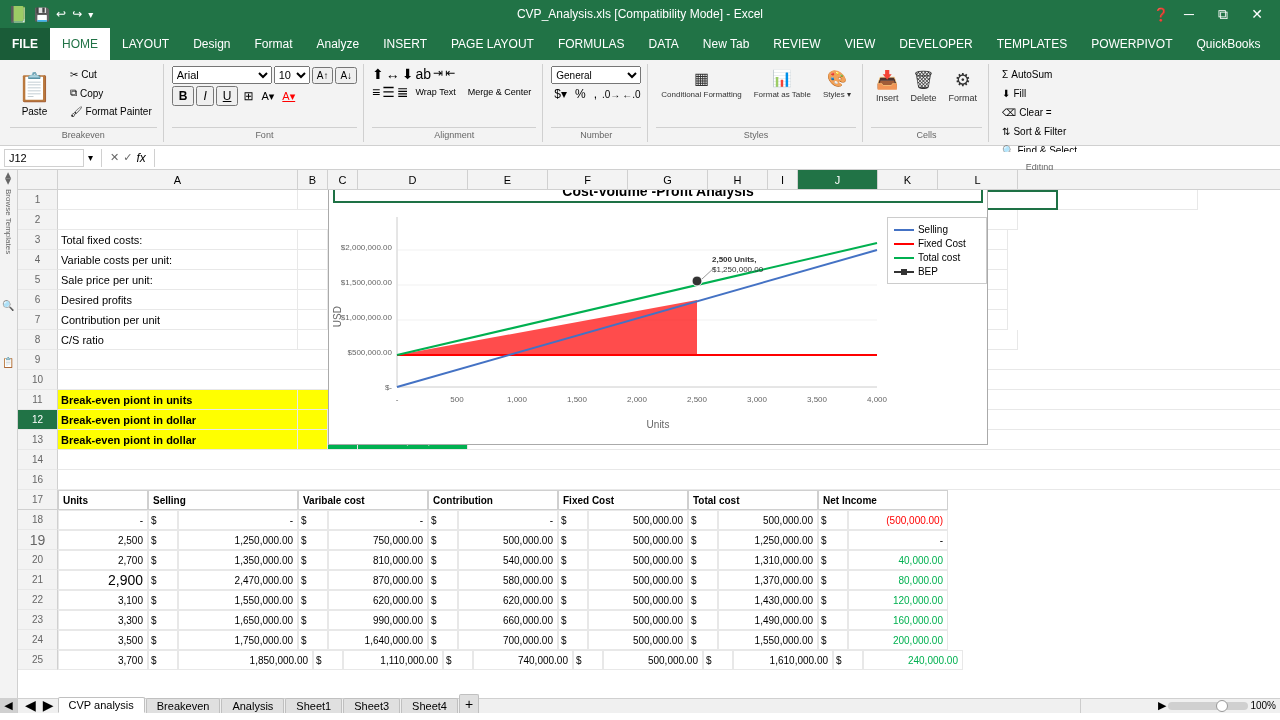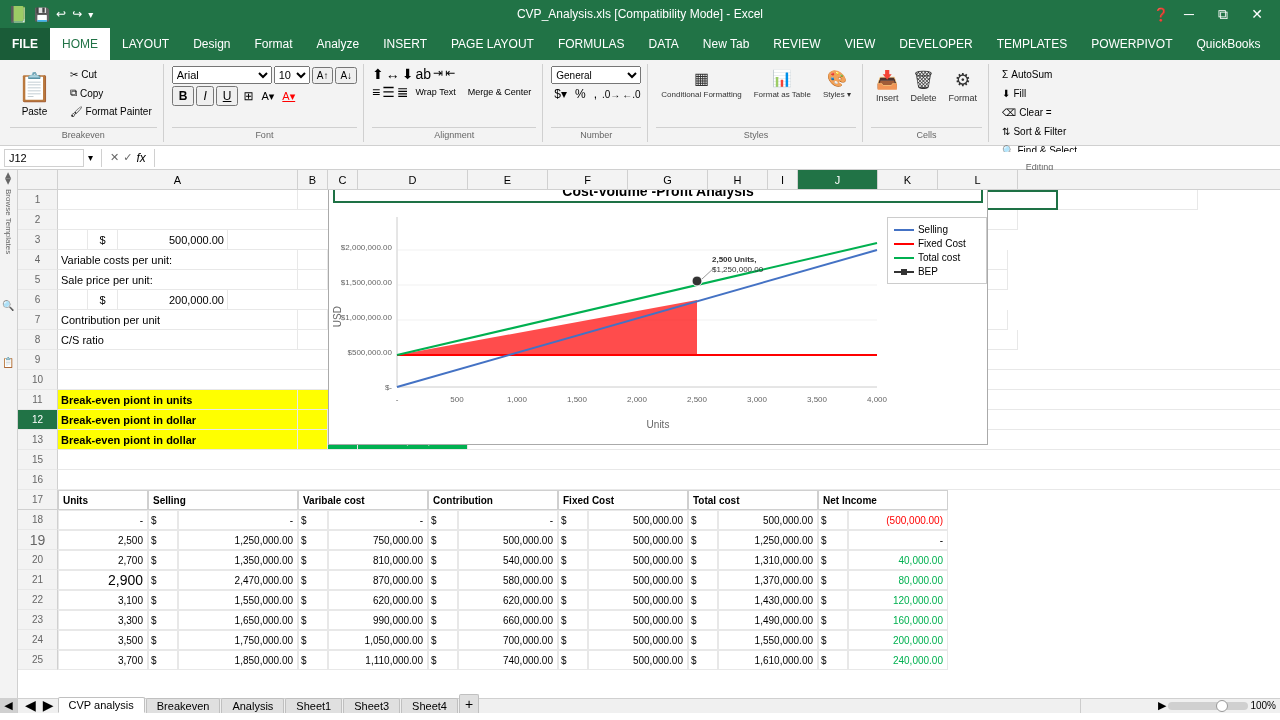--- a/index.html
+++ b/index.html
@@ -366,20 +366,21 @@
         <div style="width:140px;border-right:1px solid #e8e8e8;border-bottom:1px solid #e8e8e8;"></div>
       </div>
 
       <div style="display:flex;height:20px;">
         <div style="width:40px;background:#f3f3f3;border-right:1px solid #d0d0d0;border-bottom:1px solid #e8e8e8;display:flex;align-items:center;justify-content:center;font-size:10px;color:#666;">2</div>
         <div style="width:960px;border-right:1px solid #e8e8e8;border-bottom:1px solid #e8e8e8;"></div>
       </div>
 
       <div style="display:flex;height:20px;">
         <div style="width:40px;background:#f3f3f3;border-right:1px solid #d0d0d0;border-bottom:1px solid #e8e8e8;display:flex;align-items:center;justify-content:center;font-size:10px;color:#666;">3</div>
+        <div style="width:240px;border-right:1px solid #e8e8e8;border-bottom:1px solid #e8e8e8;padding:1px 3px;font-size:11px;display:flex;align-items:center;">Total fixed costs:</div>
         <div style="width:30px;border-right:1px solid #e8e8e8;border-bottom:1px solid #e8e8e8;"></div>
         <div style="width:30px;border-right:1px solid #e8e8e8;border-bottom:1px solid #e8e8e8;padding:1px 3px;font-size:11px;display:flex;align-items:center;justify-content:center;">$</div>
         <div style="width:110px;border-right:1px solid #e8e8e8;border-bottom:1px solid #e8e8e8;padding:1px 3px;font-size:11px;display:flex;align-items:center;justify-content:flex-end;">500,000.00</div>
         <div style="width:540px;border-right:1px solid #e8e8e8;border-bottom:1px solid #e8e8e8;"></div>
       </div>
 
       <div style="display:flex;height:20px;">
         <div style="width:40px;background:#f3f3f3;border-right:1px solid #d0d0d0;border-bottom:1px solid #e8e8e8;display:flex;align-items:center;justify-content:center;font-size:10px;color:#666;">4</div>
         <div style="width:240px;border-right:1px solid #e8e8e8;border-bottom:1px solid #e8e8e8;padding:1px 3px;font-size:11px;display:flex;align-items:center;">Variable costs per unit:</div>
         <div style="width:30px;border-right:1px solid #e8e8e8;border-bottom:1px solid #e8e8e8;"></div>
@@ -392,20 +393,21 @@
         <div style="width:40px;background:#f3f3f3;border-right:1px solid #d0d0d0;border-bottom:1px solid #e8e8e8;display:flex;align-items:center;justify-content:center;font-size:10px;color:#666;">5</div>
         <div style="width:240px;border-right:1px solid #e8e8e8;border-bottom:1px solid #e8e8e8;padding:1px 3px;font-size:11px;display:flex;align-items:center;">Sale price per unit:</div>
         <div style="width:30px;border-right:1px solid #e8e8e8;border-bottom:1px solid #e8e8e8;"></div>
         <div style="width:30px;border-right:1px solid #e8e8e8;border-bottom:1px solid #e8e8e8;padding:1px 3px;font-size:11px;display:flex;align-items:center;justify-content:center;">$</div>
         <div style="width:110px;border-right:1px solid #e8e8e8;border-bottom:1px solid #e8e8e8;padding:1px 3px;font-size:11px;display:flex;align-items:center;justify-content:flex-end;">500.00</div>
         <div style="width:540px;border-right:1px solid #e8e8e8;border-bottom:1px solid #e8e8e8;"></div>
       </div>
 
       <div style="display:flex;height:20px;">
         <div style="width:40px;background:#f3f3f3;border-right:1px solid #d0d0d0;border-bottom:1px solid #e8e8e8;display:flex;align-items:center;justify-content:center;font-size:10px;color:#666;">6</div>
+        <div style="width:240px;border-right:1px solid #e8e8e8;border-bottom:1px solid #e8e8e8;padding:1px 3px;font-size:11px;display:flex;align-items:center;">Desired profits</div>
         <div style="width:30px;border-right:1px solid #e8e8e8;border-bottom:1px solid #e8e8e8;"></div>
         <div style="width:30px;border-right:1px solid #e8e8e8;border-bottom:1px solid #e8e8e8;padding:1px 3px;font-size:11px;display:flex;align-items:center;justify-content:center;">$</div>
         <div style="width:110px;border-right:1px solid #e8e8e8;border-bottom:1px solid #e8e8e8;padding:1px 3px;font-size:11px;display:flex;align-items:center;justify-content:flex-end;">200,000.00</div>
         <div style="width:540px;border-right:1px solid #e8e8e8;border-bottom:1px solid #e8e8e8;"></div>
       </div>
 
       <div style="display:flex;height:20px;">
         <div style="width:40px;background:#f3f3f3;border-right:1px solid #d0d0d0;border-bottom:1px solid #e8e8e8;display:flex;align-items:center;justify-content:center;font-size:10px;color:#666;">7</div>
         <div style="width:240px;border-right:1px solid #e8e8e8;border-bottom:1px solid #e8e8e8;padding:1px 3px;font-size:11px;display:flex;align-items:center;">Contribution per unit</div>
         <div style="width:30px;border-right:1px solid #e8e8e8;border-bottom:1px solid #e8e8e8;"></div>
@@ -457,21 +459,21 @@
       <div style="display:flex;height:20px;">
         <div style="width:40px;background:#f3f3f3;border-right:1px solid #d0d0d0;border-bottom:1px solid #e8e8e8;display:flex;align-items:center;justify-content:center;font-size:10px;color:#666;">13</div>
         <div style="width:240px;border-right:1px solid #e8e8e8;border-bottom:1px solid #e8e8e8;padding:1px 3px;font-size:11px;display:flex;align-items:center;background:#ffff00;font-weight:bold;">Break-even piont in dollar</div>
         <div style="width:30px;border-right:1px solid #e8e8e8;border-bottom:1px solid #e8e8e8;background:#ffff00;"></div>
         <div style="width:30px;border-right:1px solid #e8e8e8;border-bottom:1px solid #e8e8e8;padding:1px 3px;font-size:11px;display:flex;align-items:center;justify-content:center;background:#00b050;color:white;font-weight:bold;">$</div>
         <div style="width:110px;border-right:1px solid #e8e8e8;border-bottom:1px solid #e8e8e8;padding:1px 3px;font-size:11px;display:flex;align-items:center;justify-content:flex-end;background:#00b050;color:white;font-weight:bold;">1,250,000.00</div>
         <div style="flex:1;border-bottom:1px solid #e8e8e8;"></div>
       </div>
 
       <div style="display:flex;height:20px;">
-        <div style="width:40px;background:#f3f3f3;border-right:1px solid #d0d0d0;border-bottom:1px solid #e8e8e8;display:flex;align-items:center;justify-content:center;font-size:10px;color:#666;">15</div>
+        <div style="width:40px;background:#f3f3f3;border-right:1px solid #d0d0d0;border-bottom:1px solid #e8e8e8;display:flex;align-items:center;justify-content:center;font-size:10px;color:#666;">14</div>
         <div style="flex:1;border-bottom:1px solid #e8e8e8;"></div>
       </div>
       <div style="display:flex;height:20px;">
         <div style="width:40px;background:#f3f3f3;border-right:1px solid #d0d0d0;border-bottom:1px solid #e8e8e8;display:flex;align-items:center;justify-content:center;font-size:10px;color:#666;">16</div>
         <div style="flex:1;border-bottom:1px solid #e8e8e8;"></div>
       </div>
 
       <div style="display:flex;height:20px;">
         <div style="width:40px;background:#f3f3f3;border-right:1px solid #d0d0d0;border-bottom:1px solid #d0d0d0;display:flex;align-items:center;justify-content:center;font-size:10px;color:#666;">17</div>
         <div style="width:90px;border:1px solid #d0d0d0;padding:1px 4px;font-size:10px;font-weight:bold;display:flex;align-items:center;">Units</div>
@@ -579,35 +581,35 @@
     <div style="width:100px;border:1px solid #e8e8e8;padding:1px 4px;font-size:10px;display:flex;align-items:center;justify-content:flex-end;">1,490,000.00</div>
     <div style="width:30px;border:1px solid #e8e8e8;padding:1px 2px;font-size:10px;display:flex;align-items:center;">$</div>
     <div style="width:100px;border:1px solid #e8e8e8;padding:1px 4px;font-size:10px;display:flex;align-items:center;justify-content:flex-end;color:#00b050;">160,000.00</div>
   </div>
           <div style="display: flex; height: 20px;">
     <div style="width:40px;background:#f3f3f3;border-right:1px solid #d0d0d0;border-bottom:1px solid #e8e8e8;display:flex;align-items:center;justify-content:center;font-size:10px;color:#666;">24</div>
     <div style="width:90px;border:1px solid #e8e8e8;padding:1px 4px;font-size:10px;display:flex;align-items:center;justify-content:flex-end;">3,500</div>
     <div style="width:30px;border:1px solid #e8e8e8;padding:1px 2px;font-size:10px;display:flex;align-items:center;">$</div>
     <div style="width:120px;border:1px solid #e8e8e8;padding:1px 4px;font-size:10px;display:flex;align-items:center;justify-content:flex-end;">1,750,000.00</div>
     <div style="width:30px;border:1px solid #e8e8e8;padding:1px 2px;font-size:10px;display:flex;align-items:center;">$</div>
-    <div style="width:100px;border:1px solid #e8e8e8;padding:1px 4px;font-size:10px;display:flex;align-items:center;justify-content:flex-end;">1,050,000.00</div>
+    <div style="width:100px;border:1px solid #e8e8e8;padding:1px 4px;font-size:10px;display:flex;align-items:center;justify-content:flex-end;">1,640,000.00</div>
     <div style="width:30px;border:1px solid #e8e8e8;padding:1px 2px;font-size:10px;display:flex;align-items:center;">$</div>
     <div style="width:100px;border:1px solid #e8e8e8;padding:1px 4px;font-size:10px;display:flex;align-items:center;justify-content:flex-end;">700,000.00</div>
     <div style="width:30px;border:1px solid #e8e8e8;padding:1px 2px;font-size:10px;display:flex;align-items:center;">$</div>
     <div style="width:100px;border:1px solid #e8e8e8;padding:1px 4px;font-size:10px;display:flex;align-items:center;justify-content:flex-end;">500,000.00</div>
     <div style="width:30px;border:1px solid #e8e8e8;padding:1px 2px;font-size:10px;display:flex;align-items:center;">$</div>
     <div style="width:100px;border:1px solid #e8e8e8;padding:1px 4px;font-size:10px;display:flex;align-items:center;justify-content:flex-end;">1,550,000.00</div>
     <div style="width:30px;border:1px solid #e8e8e8;padding:1px 2px;font-size:10px;display:flex;align-items:center;">$</div>
     <div style="width:100px;border:1px solid #e8e8e8;padding:1px 4px;font-size:10px;display:flex;align-items:center;justify-content:flex-end;color:#00b050;">200,000.00</div>
   </div>
           <div style="display: flex; height: 20px;">
     <div style="width:40px;background:#f3f3f3;border-right:1px solid #d0d0d0;border-bottom:1px solid #e8e8e8;display:flex;align-items:center;justify-content:center;font-size:10px;color:#666;">25</div>
     <div style="width:90px;border:1px solid #e8e8e8;padding:8px 4px;font-size:10px;display:flex;align-items:center;justify-content:flex-end;">3,700</div>
     <div style="width:30px;border:1px solid #e8e8e8;padding:1px 2px;font-size:10px;display:flex;align-items:center;">$</div>
-    <div style="width:120px;border:1px solid #e8e8e8;padding:1px 4px;font-size:10px;display:flex;align-items:center;justify-content:flex-end;">1,850,000.00</div>
+    <div style="width:135px;border:1px solid #e8e8e8;padding:1px 4px;font-size:10px;display:flex;align-items:center;justify-content:flex-end;">1,850,000.00</div>
     <div style="width:30px;border:1px solid #e8e8e8;padding:1px 2px;font-size:10px;display:flex;align-items:center;">$</div>
     <div style="width:100px;border:1px solid #e8e8e8;padding:1px 4px;font-size:10px;display:flex;align-items:center;justify-content:flex-end;">1,110,000.00</div>
     <div style="width:30px;border:1px solid #e8e8e8;padding:1px 2px;font-size:10px;display:flex;align-items:center;">$</div>
     <div style="width:100px;border:1px solid #e8e8e8;padding:1px 4px;font-size:10px;display:flex;align-items:center;justify-content:flex-end;">740,000.00</div>
     <div style="width:30px;border:1px solid #e8e8e8;padding:1px 2px;font-size:10px;display:flex;align-items:center;">$</div>
     <div style="width:100px;border:1px solid #e8e8e8;padding:1px 4px;font-size:10px;display:flex;align-items:center;justify-content:flex-end;">500,000.00</div>
     <div style="width:30px;border:1px solid #e8e8e8;padding:1px 2px;font-size:10px;display:flex;align-items:center;">$</div>
     <div style="width:100px;border:1px solid #e8e8e8;padding:1px 4px;font-size:10px;display:flex;align-items:center;justify-content:flex-end;">1,610,000.00</div>
     <div style="width:30px;border:1px solid #e8e8e8;padding:1px 2px;font-size:10px;display:flex;align-items:center;">$</div>
     <div style="width:100px;border:1px solid #e8e8e8;padding:1px 4px;font-size:10px;display:flex;align-items:center;justify-content:flex-end;color:#00b050;">240,000.00</div>

